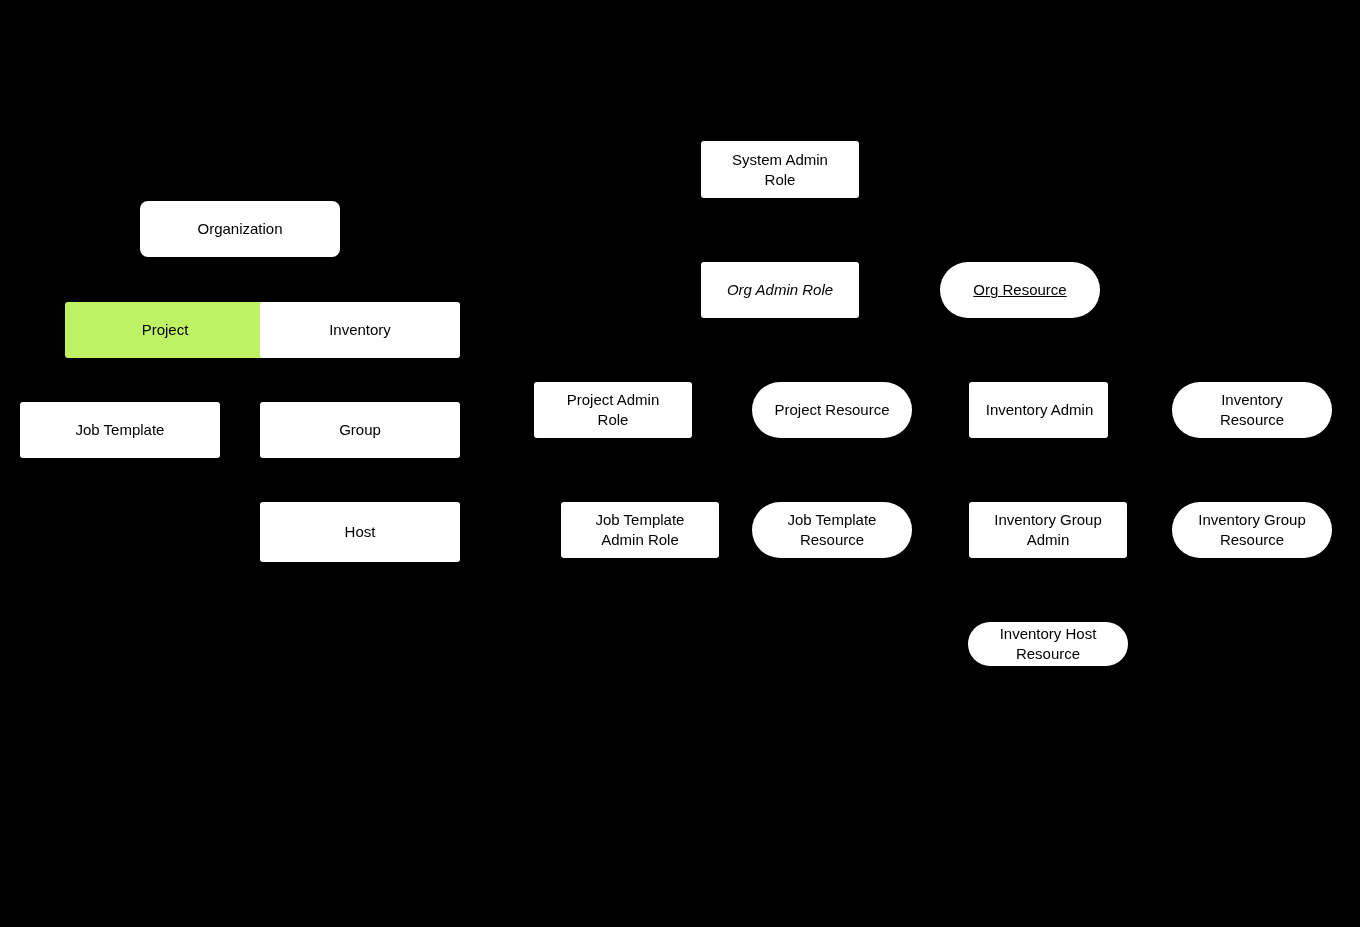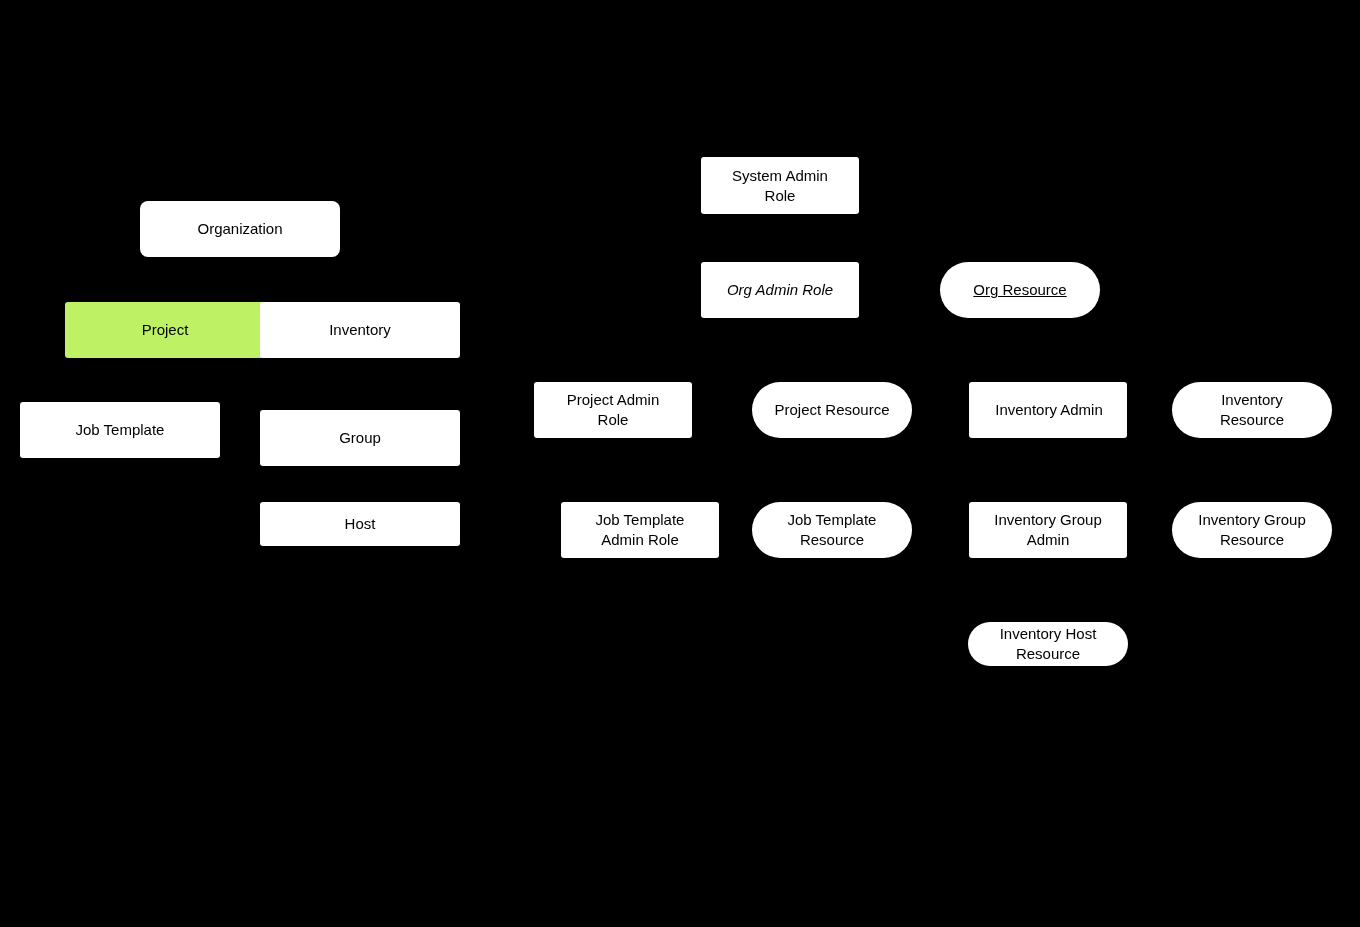--- a/index.html
+++ b/index.html
@@ -37,30 +37,30 @@
   }
 </style>
 </head>
 <body>
 
 <div id="canvas">
     <div class="node rect" style="left: 140px; top: 201px; width: 200px; height: 56px; background: rgb(255, 255, 255); color: rgb(0, 0, 0); border-radius: 8px;">Organization</div>
     <div class="node rect" style="left: 20px; top: 302px; width: 200px; height: 56px; background: #bef264; color: rgb(0, 0, 0); margin-left: 45px;">Project</div>
     <div class="node rect" style="left: 260px; top: 302px; width: 200px; height: 56px; background: rgb(255, 255, 255); color: rgb(0, 0, 0);">Inventory</div>
     <div class="node rect" style="left: 20px; top: 402px; width: 200px; height: 56px; background: rgb(255, 255, 255); color: rgb(0, 0, 0);">Job Template</div>
-    <div class="node rect" style="left: 260px; top: 402px; width: 200px; height: 56px; background: rgb(255, 255, 255); color: rgb(0, 0, 0); margin-top: 8px;">Group</div>
-    <div class="node rect" style="left: 260px; top: 502px; width: 200px; height: 44px; background: rgb(255, 255, 255); color: rgb(0, 0, 0);">Host</div>
-    <div class="node rect" style="left: 701px; top: 141px; width: 158px; height: 57px; background: rgb(255, 255, 255); color: rgb(0, 0, 0); margin-top: 16px;">System Admin
+    <div class="node rect" style="left: 260px; top: 402px; width: 200px; height: 56px; background: rgb(255, 255, 255); color: rgb(0, 0, 0);">Group</div>
+    <div class="node rect" style="left: 260px; top: 502px; width: 200px; height: 60px; background: rgb(255, 255, 255); color: rgb(0, 0, 0);">Host</div>
+    <div class="node rect" style="left: 701px; top: 141px; width: 158px; height: 57px; background: rgb(255, 255, 255); color: rgb(0, 0, 0);">System Admin
 Role</div>
     <div class="node rect" style="left: 701px; top: 262px; width: 158px; height: 56px; background: rgb(255, 255, 255); color: rgb(0, 0, 0); font-style: italic;">Org Admin Role</div>
     <div class="node pill" style="left: 940px; top: 262px; width: 160px; height: 56px; background: rgb(255, 255, 255); color: rgb(0, 0, 0); text-decoration: underline;">Org Resource</div>
     <div class="node rect" style="left: 534px; top: 382px; width: 158px; height: 56px; background: rgb(255, 255, 255); color: rgb(0, 0, 0);">Project Admin
 Role</div>
     <div class="node pill" style="left: 752px; top: 382px; width: 160px; height: 56px; background: rgb(255, 255, 255); color: rgb(0, 0, 0);">Project Resource</div>
-    <div class="node rect" style="left: 969px; top: 382px; width: 158px; height: 56px; background: rgb(255, 255, 255); color: rgb(0, 0, 0); padding-left: 8px;">Inventory Admin</div>
+    <div class="node rect" style="left: 969px; top: 382px; width: 139px; height: 56px; background: rgb(255, 255, 255); color: rgb(0, 0, 0); padding-left: 8px;">Inventory Admin</div>
     <div class="node pill" style="left: 1172px; top: 382px; width: 160px; height: 56px; background: rgb(255, 255, 255); color: rgb(0, 0, 0);">Inventory
 Resource</div>
     <div class="node rect" style="left: 561px; top: 502px; width: 158px; height: 56px; background: rgb(255, 255, 255); color: rgb(0, 0, 0);">Job Template
 Admin Role</div>
     <div class="node pill" style="left: 752px; top: 502px; width: 160px; height: 56px; background: rgb(255, 255, 255); color: rgb(0, 0, 0);">Job Template
 Resource</div>
     <div class="node rect" style="left: 969px; top: 502px; width: 158px; height: 56px; background: rgb(255, 255, 255); color: rgb(0, 0, 0);">Inventory Group
 Admin</div>
     <div class="node pill" style="left: 1172px; top: 502px; width: 160px; height: 56px; background: rgb(255, 255, 255); color: rgb(0, 0, 0);">Inventory Group
 Resource</div>

